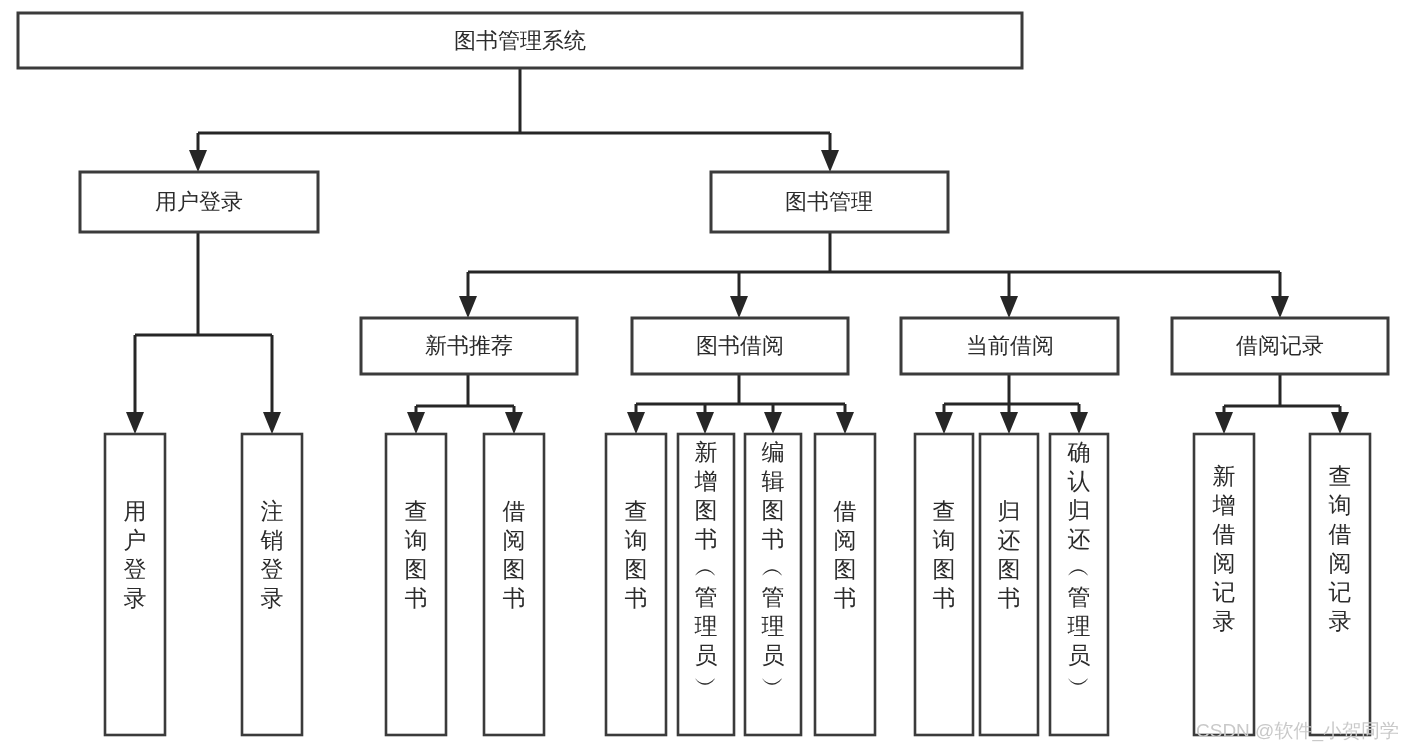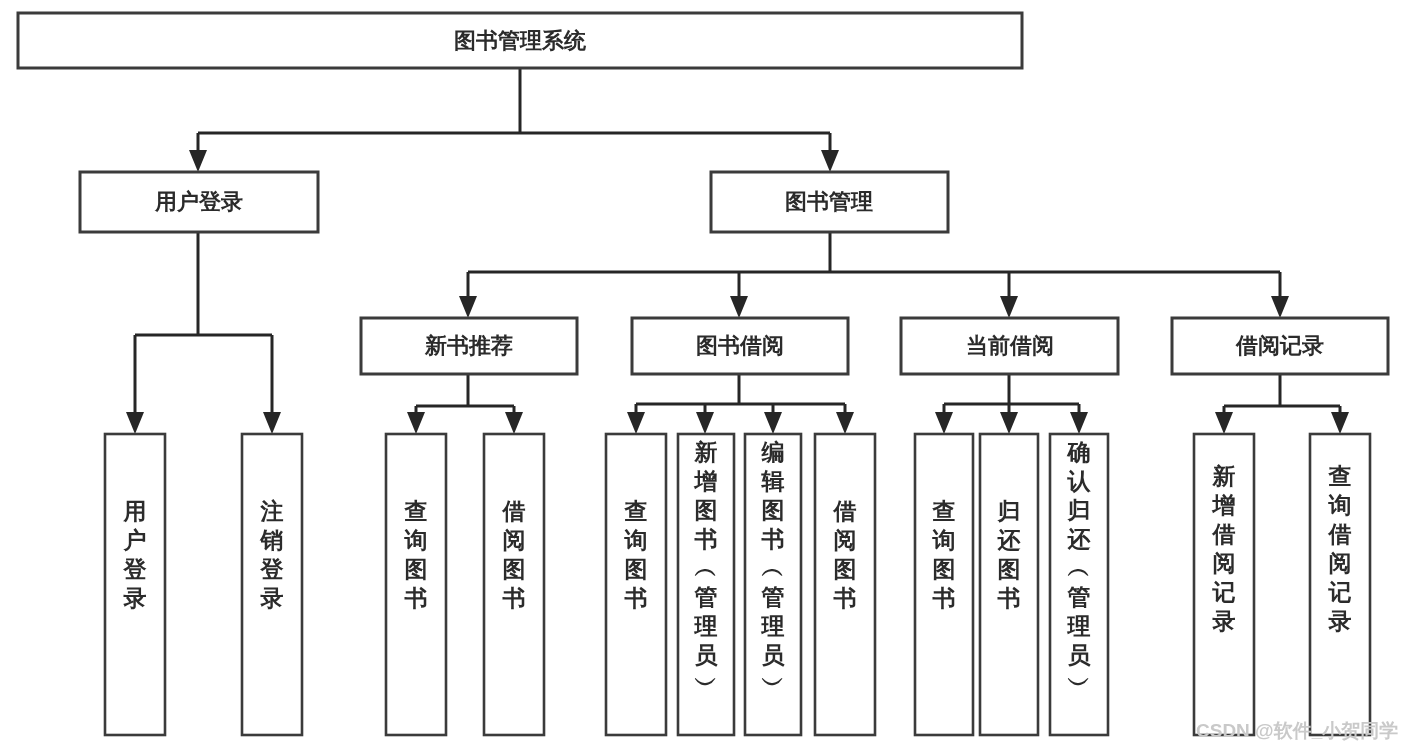--- a/index.html
+++ b/index.html
@@ -12,21 +12,20 @@
     height: 747px;
     font-family: "Liberation Sans", "DejaVu Sans", sans-serif;
     overflow: hidden;
     position: relative;
   }
   #diagram-root {
     position: absolute;
     top: 0; left: 0;
     width: 1405px;
     height: 747px;
-    font-weight: bold;
   }
   svg.diagram { display: block; }
   .node-box {
     fill: #ffffff;
     stroke: #3b3b3b;
     stroke-width: 3;
   }
   .node-box-thin {
     fill: #ffffff;
     stroke: #3b3b3b;

